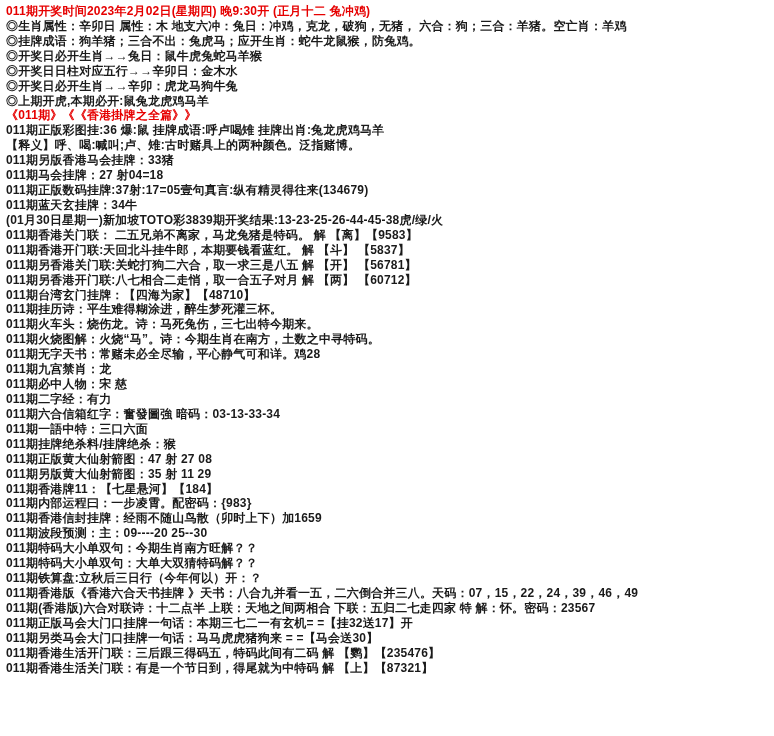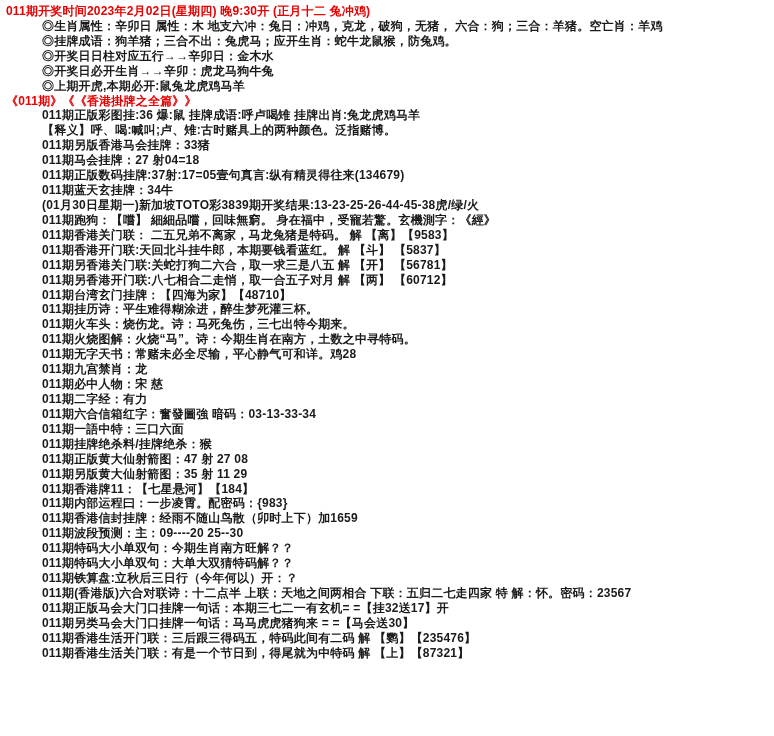--- a/index.html
+++ b/index.html
@@ -24,42 +24,42 @@
     font-size: 12px;
     font-weight: bold;
     line-height: 14.93px;
     height: 14.93px;
     white-space: nowrap;
     overflow: hidden;
     color: #1a1a1a;
     letter-spacing: 0.2px;
   }
   .line.red { color: #e60000; }
-  .line.black { color: #1a1a1a; margin-left: 36px; }
+  .line.black { color: #1a1a1a; }
 </style>
 </head>
 <body>
 
 <div class="page">
   <div>
       <div class="line red">011期开奖时间2023年2月02日(星期四) 晚9:30开 (正月十二 兔冲鸡)</div>
       <div class="line black">◎生肖属性：辛卯日 属性：木 地支六冲：兔日：冲鸡，克龙，破狗，无猪， 六合：狗；三合：羊猪。空亡肖：羊鸡</div>
       <div class="line black">◎挂牌成语：狗羊猪；三合不出：兔虎马；应开生肖：蛇牛龙鼠猴，防兔鸡。</div>
+      <div class="line black">◎开奖日必开生肖→→兔日：鼠牛虎兔蛇马羊猴</div>
       <div class="line black">◎开奖日日柱对应五行→→辛卯日：金木水</div>
       <div class="line black">◎开奖日必开生肖→→辛卯：虎龙马狗牛兔</div>
       <div class="line black">◎上期开虎,本期必开:鼠兔龙虎鸡马羊</div>
       <div class="line red">《011期》《《香港掛牌之全篇》》</div>
       <div class="line black">011期正版彩图挂:36 爆:鼠 挂牌成语:呼卢喝雉 挂牌出肖:兔龙虎鸡马羊</div>
       <div class="line black">【释义】呼、喝:喊叫;卢、雉:古时赌具上的两种颜色。泛指赌博。</div>
       <div class="line black">011期另版香港马会挂牌：33猪</div>
       <div class="line black">011期马会挂牌：27 射04=18</div>
       <div class="line black">011期正版数码挂牌:37射:17=05壹句真言:纵有精灵得往来(134679)</div>
       <div class="line black">011期蓝天玄挂牌：34牛</div>
       <div class="line black">(01月30日星期一)新加坡TOTO彩3839期开奖结果:13-23-25-26-44-45-38虎/绿/火</div>
-      <div class="line black">011期跑狗：【嚐】 細細品嚐，回味無窮。 身在福中，受寵若驚。玄機測字：《經》</div>
       <div class="line black">011期香港关门联： 二五兄弟不离家，马龙兔猪是特码。 解 【离】【9583】</div>
       <div class="line black">011期香港开门联:天回北斗挂牛郎，本期要钱看蓝红。 解 【斗】 【5837】</div>
       <div class="line black">011期另香港关门联:关蛇打狗二六合，取一求三是八五 解 【开】 【56781】</div>
       <div class="line black">011期另香港开门联:八七相合二走悄，取一合五子对月 解 【两】 【60712】</div>
       <div class="line black">011期台湾玄门挂牌：【四海为家】【48710】</div>
       <div class="line black">011期挂历诗：平生难得糊涂进，醉生梦死灌三杯。</div>
       <div class="line black">011期火车头：烧伤龙。诗：马死兔伤，三七出特今期来。</div>
       <div class="line black">011期火烧图解：火烧“马”。诗：今期生肖在南方，土数之中寻特码。</div>
       <div class="line black">011期无字天书：常赌未必全尽输，平心静气可和详。鸡28</div>
       <div class="line black">011期九宫禁肖：龙</div>
@@ -70,19 +70,20 @@
       <div class="line black">011期挂牌绝杀料/挂牌绝杀：猴</div>
       <div class="line black">011期正版黄大仙射箭图：47 射 27 08</div>
       <div class="line black">011期另版黄大仙射箭图：35 射 11 29</div>
       <div class="line black">011期香港牌11：【七星悬河】【184】</div>
       <div class="line black">011期内部运程曰：一步凌霄。配密码：{983}</div>
       <div class="line black">011期香港信封挂牌：经雨不随山鸟散（卯时上下）加1659</div>
       <div class="line black">011期波段预测：主：09----20 25--30</div>
       <div class="line black">011期特码大小单双句：今期生肖南方旺解？？</div>
       <div class="line black">011期特码大小单双句：大单大双猜特码解？？</div>
       <div class="line black">011期铁算盘:立秋后三日行（今年何以）开：？</div>
+      <div class="line black">011期香港版《香港六合天书挂牌 》天书：八合九并看一五，二六倒合并三八。天码：07，15，22，24，39，46，49</div>
       <div class="line black">011期(香港版)六合对联诗：十二点半 上联：天地之间两相合 下联：五归二七走四家 特 解：怀。密码：23567</div>
       <div class="line black">011期正版马会大门口挂牌一句话：本期三七二一有玄机= =【挂32送17】开</div>
       <div class="line black">011期另类马会大门口挂牌一句话：马马虎虎猪狗来 = =【马会送30】</div>
       <div class="line black">011期香港生活开门联：三后跟三得码五，特码此间有二码 解 【鹦】【235476】</div>
       <div class="line black">011期香港生活关门联：有是一个节日到，得尾就为中特码 解 【上】【87321】</div>
     </div>
 </div>
 
 </body></html>

